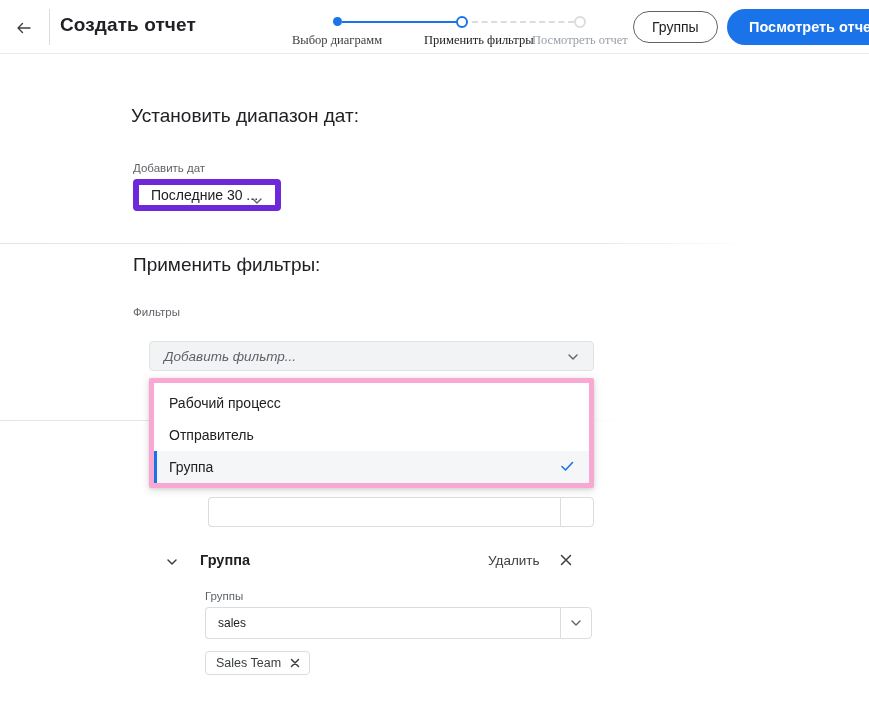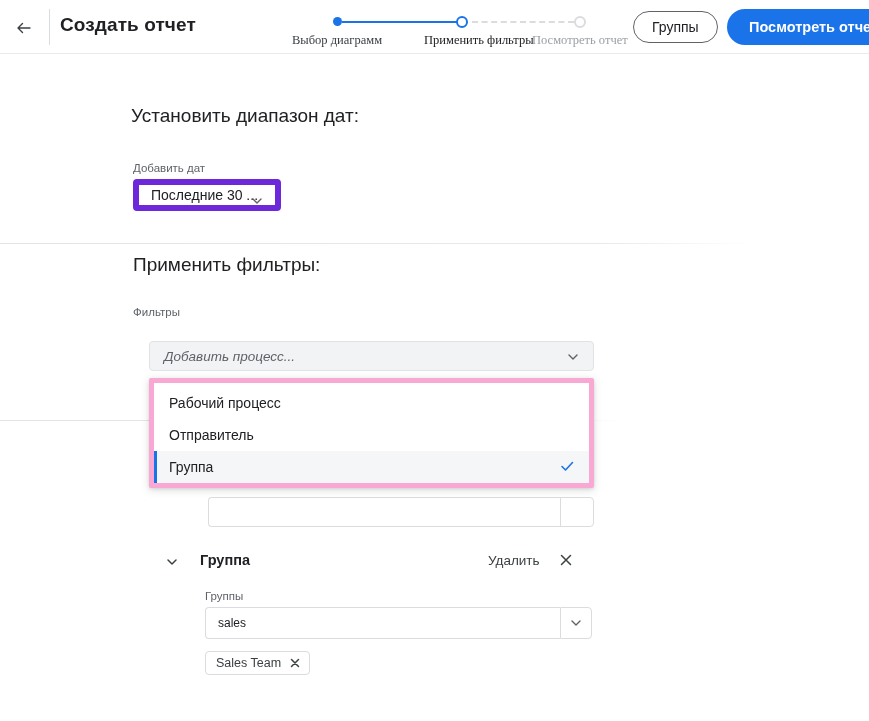--- a/index.html
+++ b/index.html
@@ -408,21 +408,21 @@
     <svg width="16" height="16" viewBox="0 0 16 16">
       <path d="M4 6 L8 10 L12 6" fill="none" stroke="#5f6368" stroke-width="1.4" stroke-linecap="round" stroke-linejoin="round"></path>
     </svg>
   </span>
 </div>
 
 <div class="section-heading h-filt">Применить фильтры:</div>
 <div class="field-label lbl-filters">Фильтры</div>
 
 <div class="select-addfilter">
-  <span class="ph">Добавить процесс...</span>
+  <span class="ph">Добавить фильтр...</span>
   <span class="chev">
     <svg width="16" height="16" viewBox="0 0 16 16">
       <path d="M4 6 L8 10 L12 6" fill="none" stroke="#5f6368" stroke-width="1.4" stroke-linecap="round" stroke-linejoin="round"></path>
     </svg>
   </span>
 </div>
 
 <div class="hidden-field"></div>
 <div class="hidden-field-tail"></div>
 

